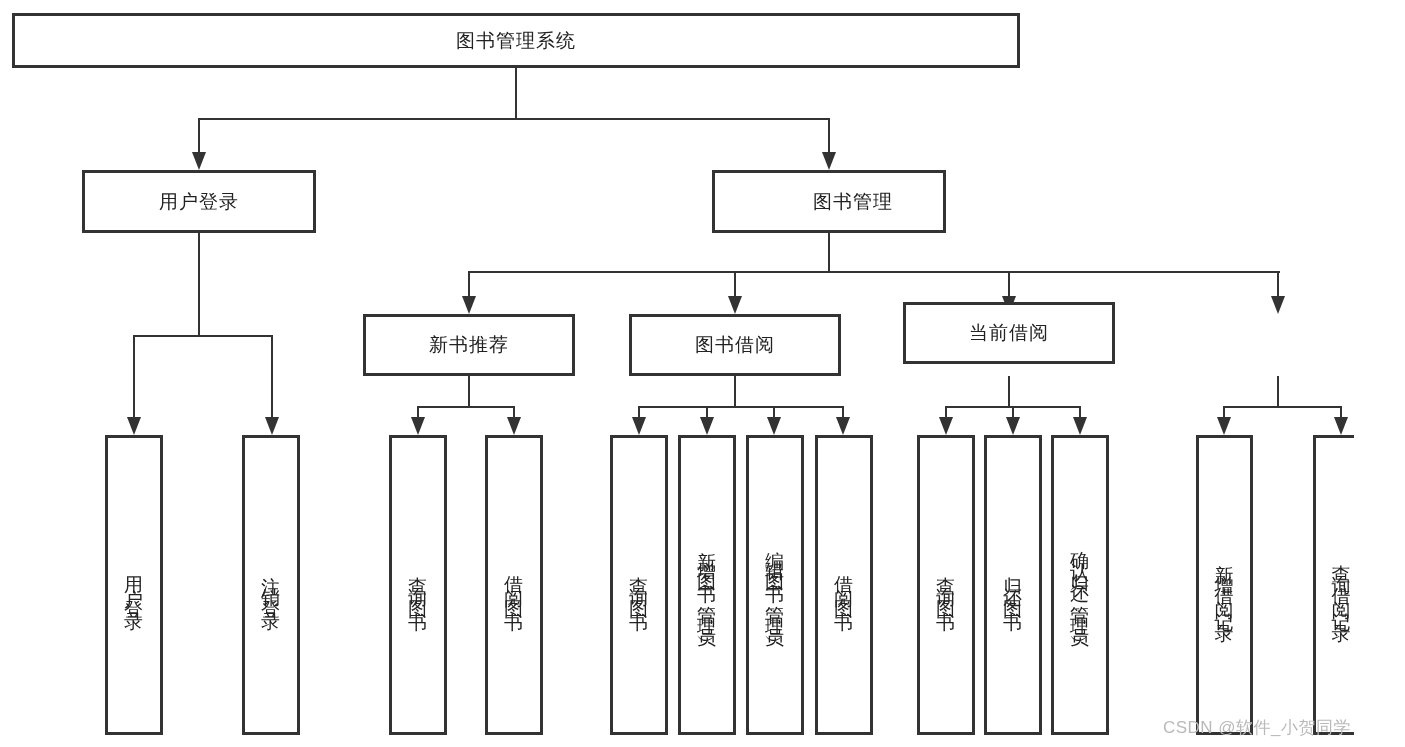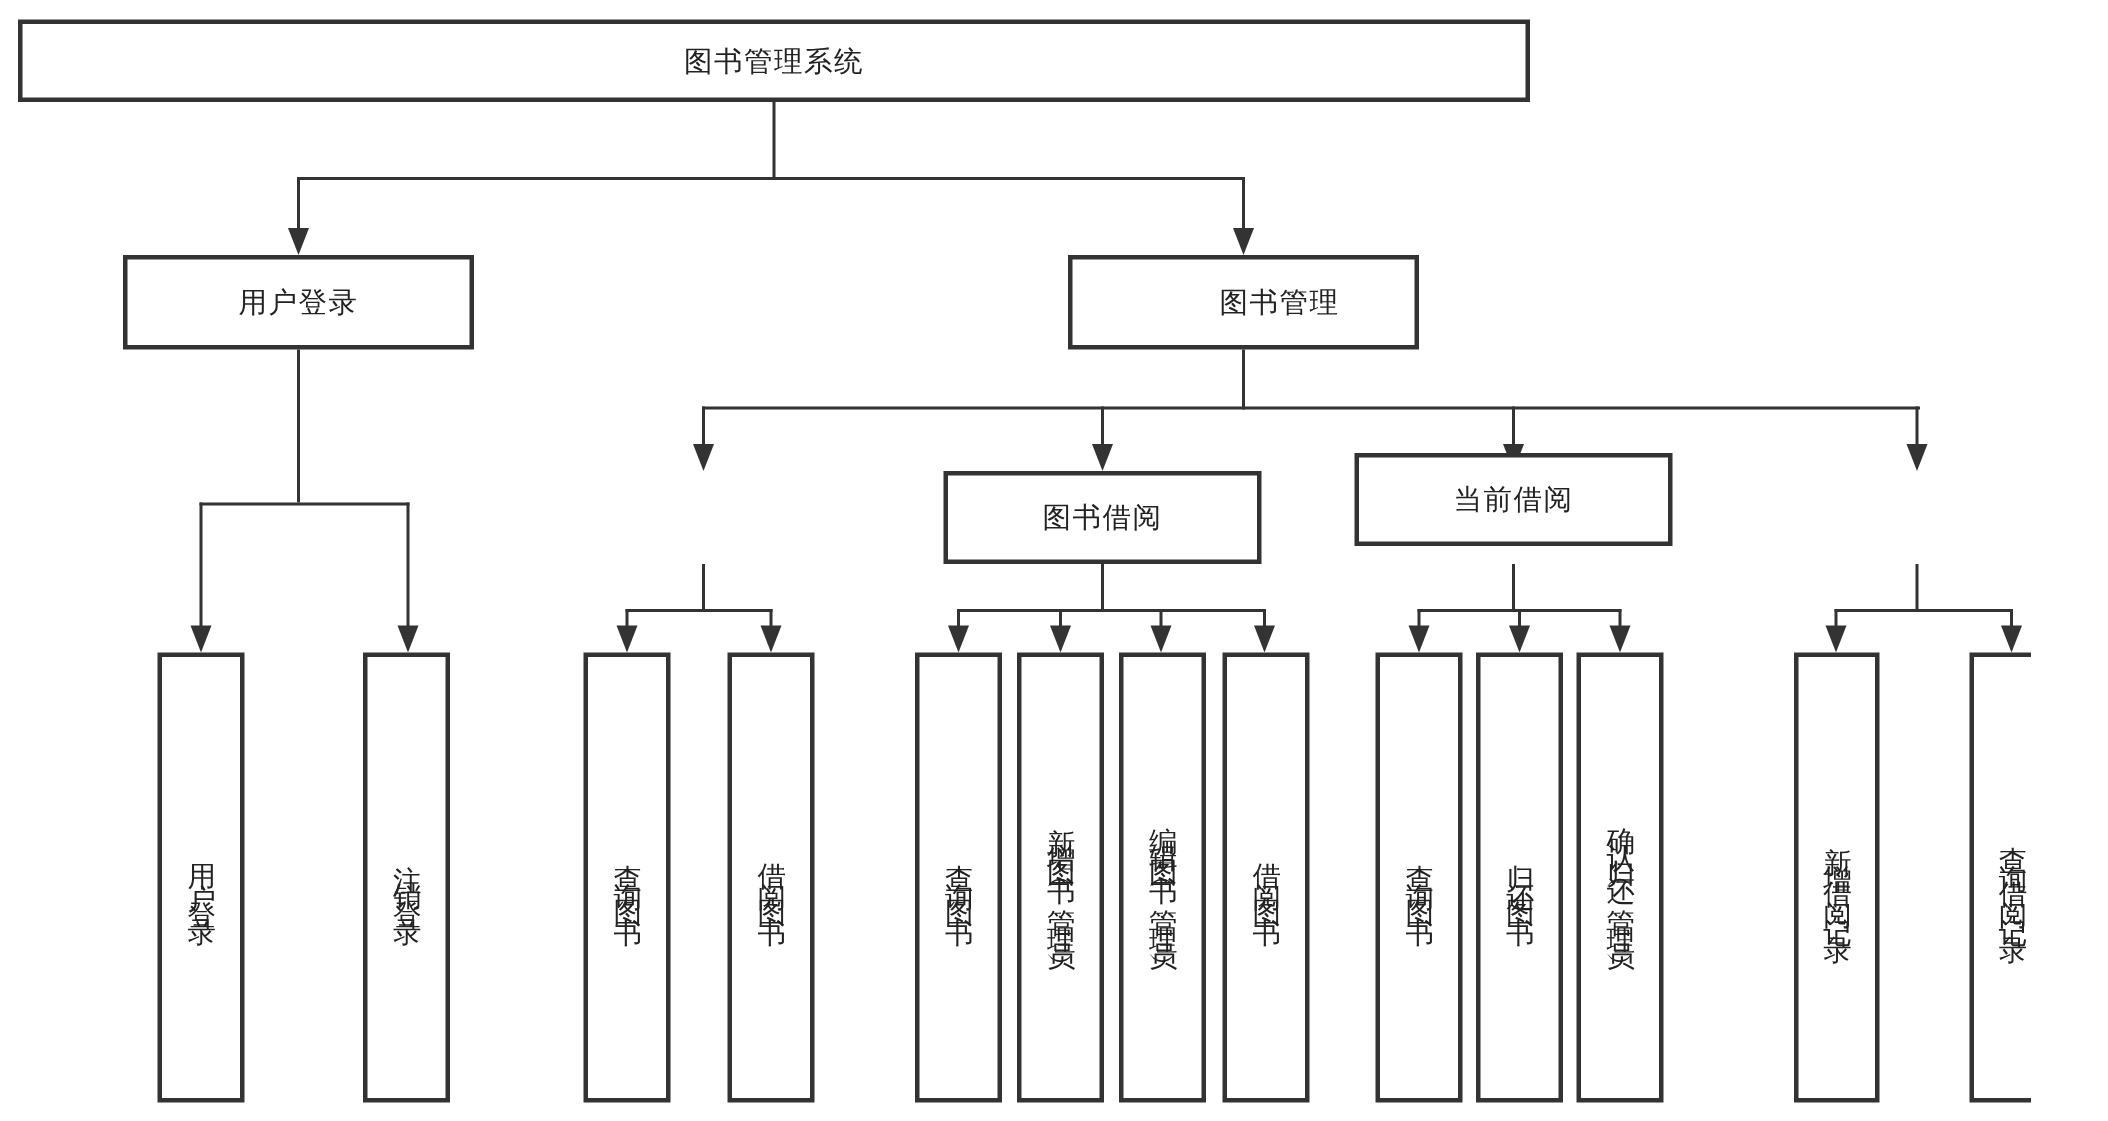--- a/index.html
+++ b/index.html
@@ -95,20 +95,23 @@
   <div class="hline" style="left:468px;top:271px;width:812px;height:2px;"></div>
   <div class="vline" style="left:468px;top:271px;width:2px;height:26px;"></div>
   <div class="arrow" style="left:462px;top:296px;"></div>
   <div class="vline" style="left:734px;top:271px;width:2px;height:26px;"></div>
   <div class="arrow" style="left:728px;top:296px;"></div>
   <div class="vline" style="left:1008px;top:271px;width:2px;height:26px;"></div>
   <div class="arrow" style="left:1002px;top:296px;"></div>
   <div class="vline" style="left:1277px;top:271px;width:2px;height:26px;"></div>
   <div class="arrow" style="left:1271px;top:296px;"></div>
 
+  <div class="box" style="left:363px;top:314px;width:212px;height:62px;">
+    <span>新书推荐</span>
+  </div>
   <div class="box" style="left:629px;top:314px;width:212px;height:62px;justify-content:center;">
     <span>图书借阅</span>
   </div>
   <div class="box" style="left:903px;top:302px;width:212px;height:62px;">
     <span>当前借阅</span>
   </div>
 
   <div class="vline" style="left:468px;top:376px;width:2px;height:32px;"></div>
   <div class="hline" style="left:417px;top:406px;width:98px;height:2px;"></div>
   <div class="vline" style="left:417px;top:406px;width:2px;height:12px;"></div>
@@ -180,14 +183,15 @@
     <span class="vtext">确认归还（管理员）</span>
   </div>
 
   <div class="leaf" style="left:1196px;top:435px;width:57px;height:300px;">
     <span class="vtext">新增借阅记录</span>
   </div>
   <div class="leaf" style="left:1313px;top:435px;width:57px;height:300px;">
     <span class="vtext">查询借阅记录</span>
   </div>
 
+  <div id="watermark">CSDN @软件_小贺同学</div>
 
 </div>
 
 </body></html>

